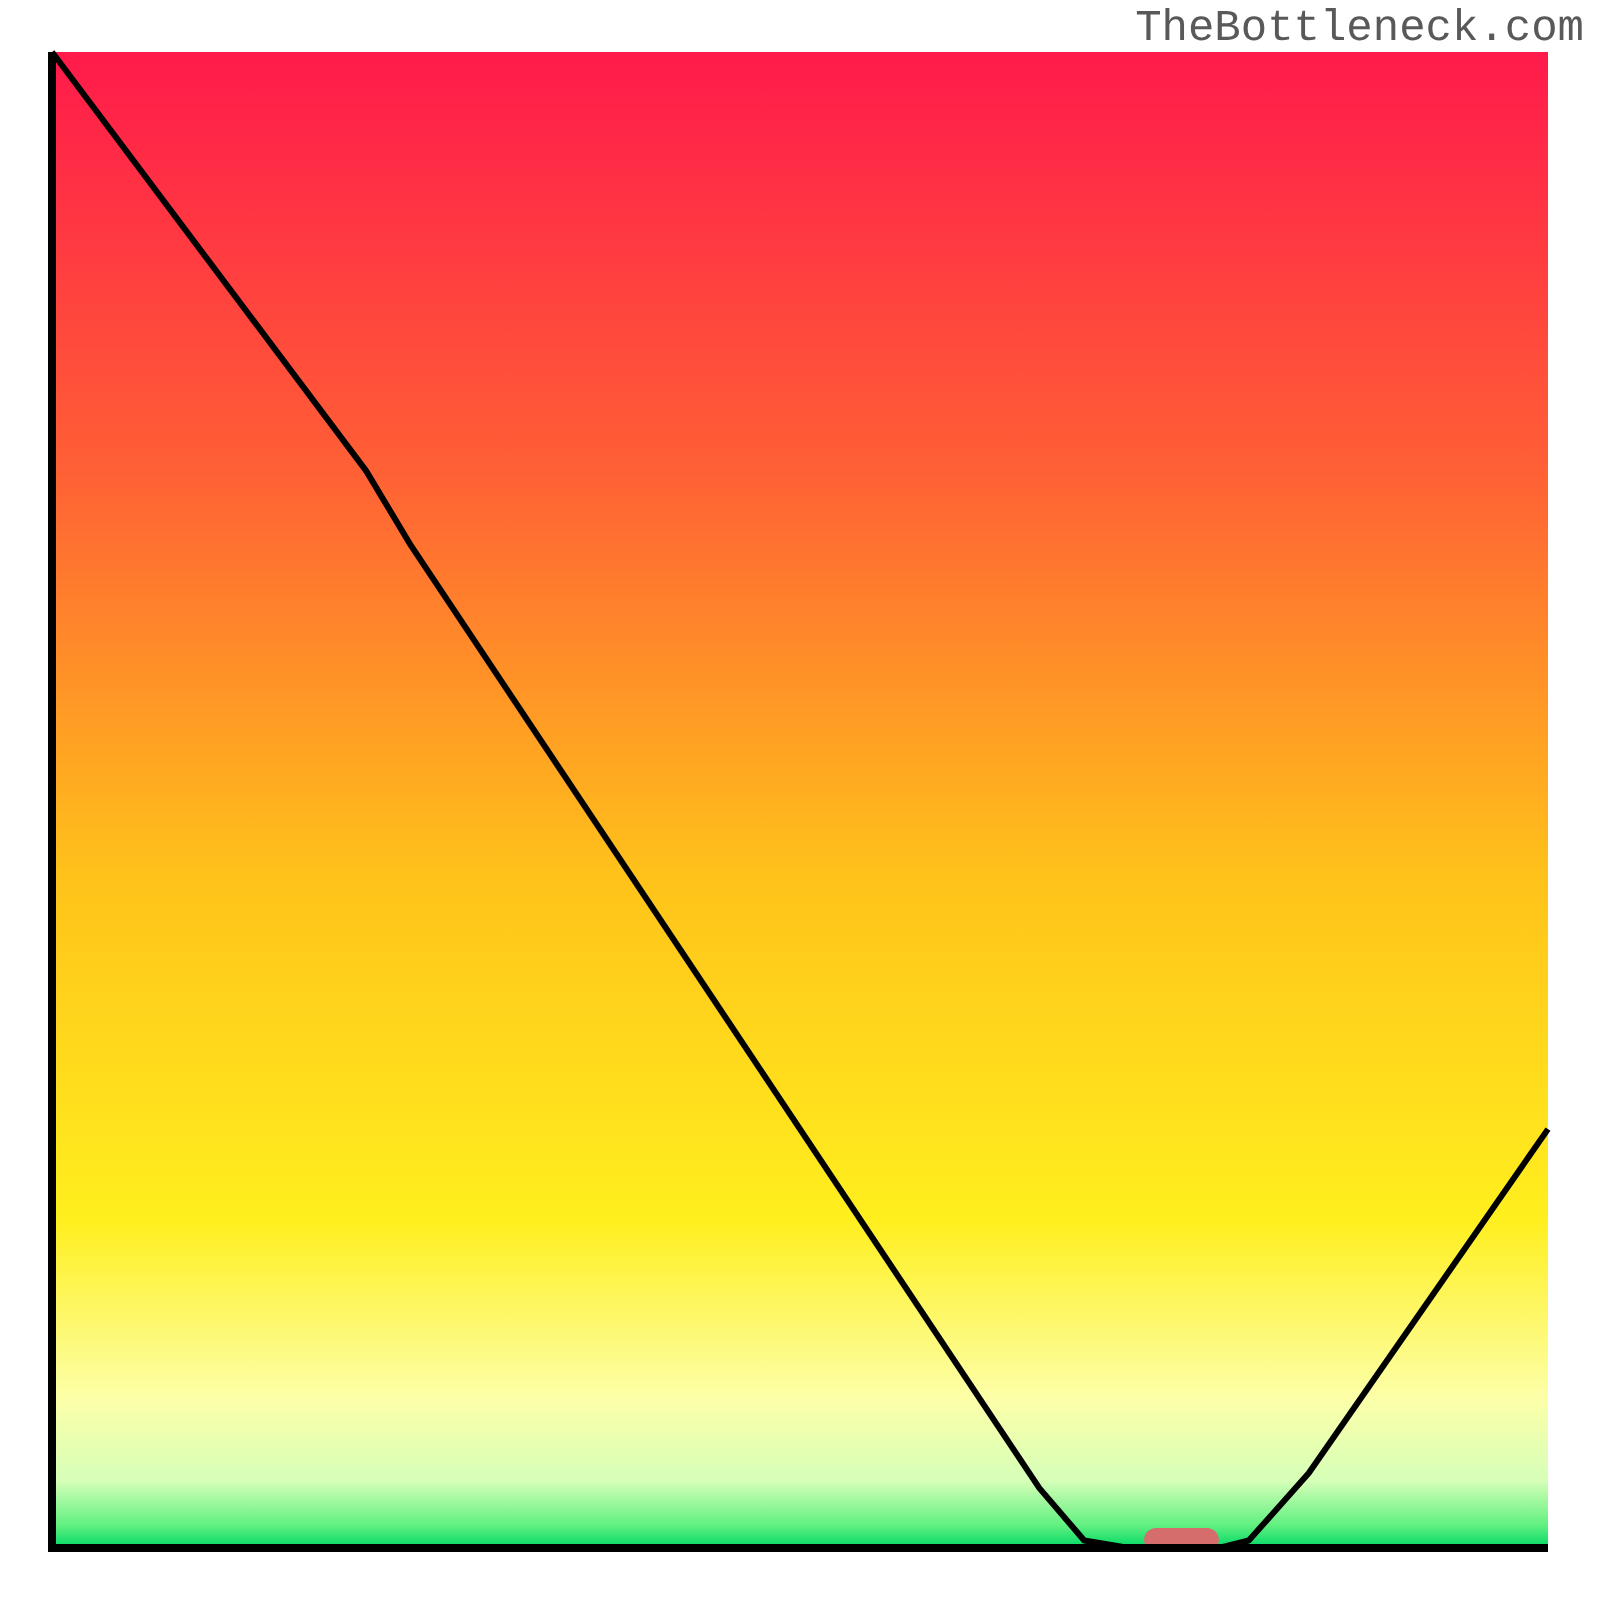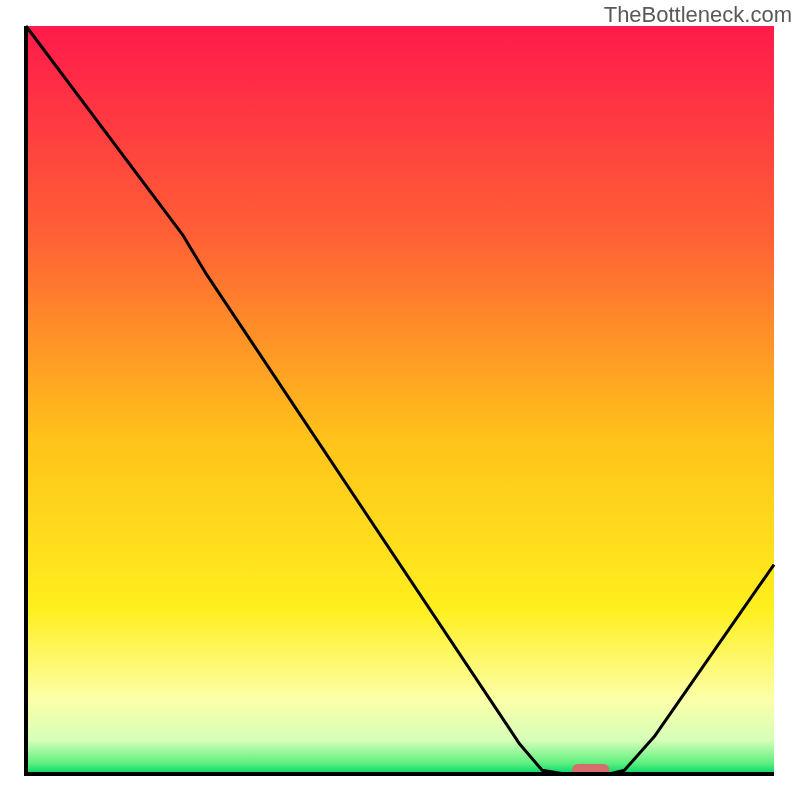--- a/index.html
+++ b/index.html
@@ -14,21 +14,21 @@
     position: relative;
     width: 800px;
     height: 800px;
   }
   .watermark {
     position: absolute;
     top: 2px;
     right: 8px;
     color: #595959;
     font-size: 22px;
-    font-family: Liberation Sans, sans-serif;
+    font-family: Liberation Mono, monospace;
     z-index: 10;
   }
   svg {
     position: absolute;
     top: 0;
     left: 0;
   }
 </style>
 </head>
 <body>

